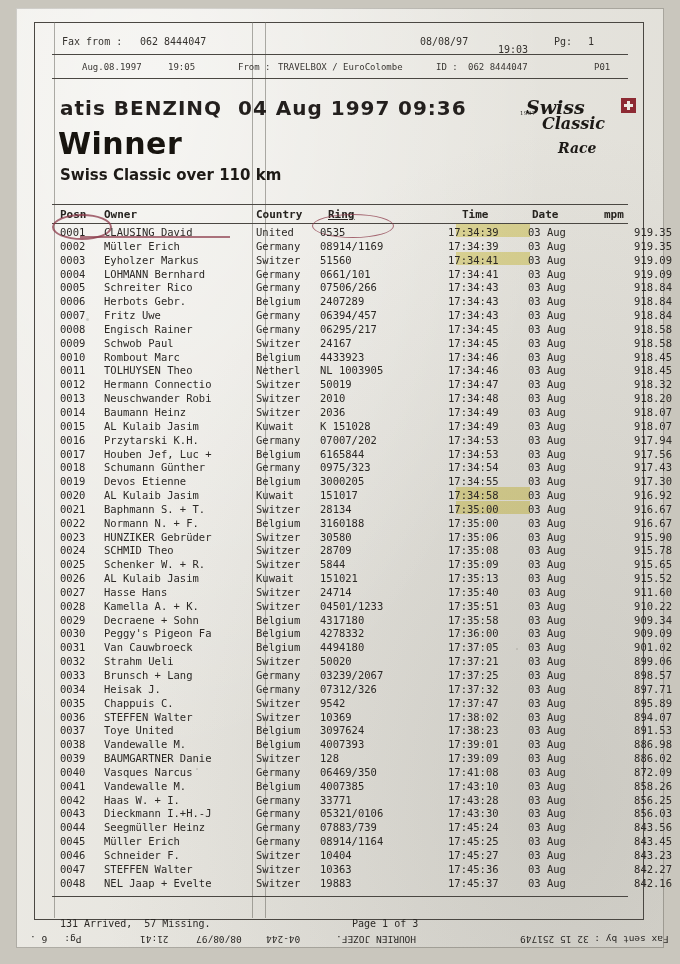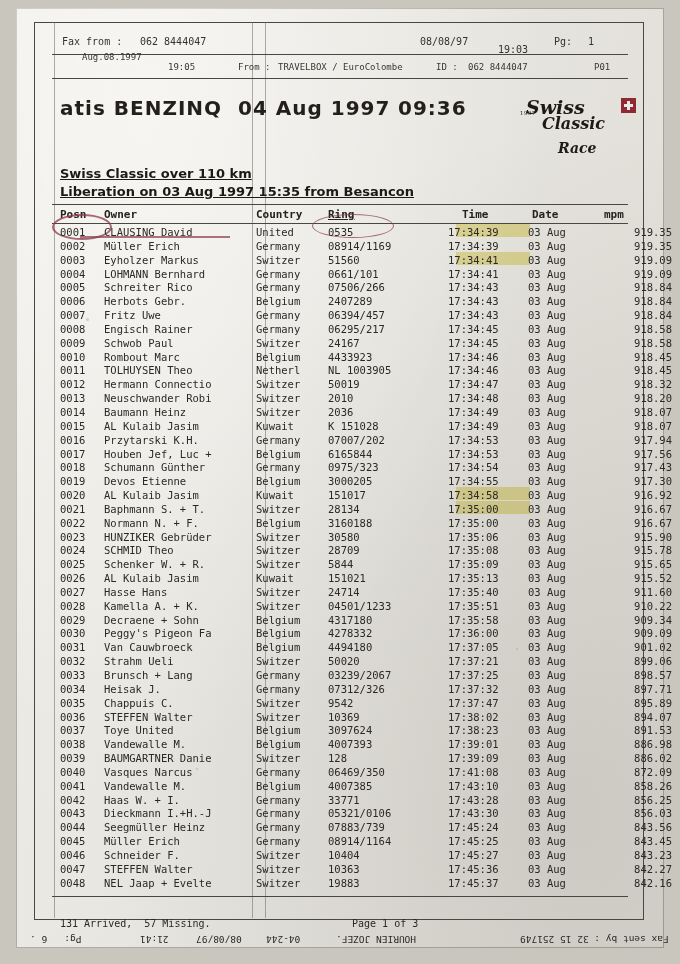--- a/index.html
+++ b/index.html
@@ -85,23 +85,22 @@
   .winner {
     font-family: "DejaVu Sans", sans-serif;
     font-weight: bold;
     font-size: 30px;
     color: #17140f;
     letter-spacing: .5px;
   }
   .subtitle {
     font-family: "DejaVu Sans", sans-serif;
     font-weight: bold;
-    font-size: 13px;
+    font-size: 15px;
     color: #1d1a16;
-    text-decoration: underline;
   }
   .colhead {
     font-size: 11px;
     font-weight: bold;
     color: #26231f;
     font-family: "DejaVu Sans Mono", monospace;
   }
   .rowtext {
     font-size: 10.5px;
     color: #2b2825;
@@ -121,21 +120,21 @@
     top: 218px;
     width: 580px;
   }
   .row {
     position: relative;
     height: 13.85px;
   }
   .c-posn { position: absolute; left: 0; }
   .c-owner { position: absolute; left: 44px; }
   .c-country { position: absolute; left: 196px; }
-  .c-ring { position: absolute; left: 268px; }
+  .c-ring { position: absolute; left: 260px; }
   .c-time { position: absolute; left: 388px; }
   .c-date { position: absolute; left: 468px; }
   .c-mpm { position: absolute; left: 560px; text-align: right; width: 52px; }
 
   
   .hl-yellow {
     position: absolute;
     background: rgba(222, 206, 58, 0.45);
     mix-blend-mode: multiply;
   }
@@ -208,21 +207,21 @@
 
     <div class="txt fax-head" style="left:46px; top:28px;">Fax from :</div>
     <div class="txt fax-head" style="left:124px; top:28px;">062 8444047</div>
     <div class="txt fax-head" style="left:404px; top:28px;">08/08/97</div>
     <div class="txt fax-head" style="left:482px; top:28px;margin-top:8px;">19:03</div>
     <div class="txt fax-head" style="left:538px; top:28px;">Pg:</div>
     <div class="txt fax-head" style="left:572px; top:28px;">1</div>
 
     <div class="hline" style="left:36px; top:46px; width:576px;"></div>
 
-    <div class="txt fax-sub" style="left:66px; top:44px;text-align:center;">Aug.08.1997</div>
+    <div class="txt fax-sub" style="left:66px; top:54px;text-align:center;">Aug.08.1997</div>
     <div class="txt fax-sub" style="left:152px; top:54px;">19:05</div>
     <div class="txt fax-sub" style="left:222px; top:54px;">From :</div>
     <div class="txt fax-sub" style="left:262px; top:54px;">TRAVELBOX / EuroColombe</div>
     <div class="txt fax-sub" style="left:420px; top:54px;">ID :</div>
     <div class="txt fax-sub" style="left:452px; top:54px;">062 8444047</div>
     <div class="txt fax-sub" style="left:578px; top:54px;">P01</div>
 
     <div class="hline" style="left:36px; top:70px; width:576px;"></div>
 
     <div class="txt bigtitle" style="left:44px; top:88px;">atis BENZINQ</div>
@@ -230,22 +229,22 @@
     <div class="txt bigtitle" style="left:382px; top:88px;">09:36</div>
 
     <div class="logo">
       <div class="cross"></div>
       <div class="lsmall">1997</div>
       <div class="l1">Swiss</div>
       <div class="l2">Classic</div>
       <div class="l3">Race</div>
     </div>
 
+    <div class="txt winner" style="left:42px; top:118px;">Winner</div>
     <div class="txt subtitle" style="left:44px; top:158px;">Swiss Classic over 110 km</div>
-    <div class="txt subtitle" style="left:44px; top:176px;">Liberation on 03 Aug 1997 15:35 from Besancon</div>
 
     <div class="hline" style="left:36px; top:196px; width:576px;"></div>
 
     <div class="txt colhead" style="left:44px; top:200px;">Posn</div>
     <div class="txt colhead" style="left:88px; top:200px;">Owner</div>
     <div class="txt colhead" style="left:240px; top:200px;">Country</div>
     <div class="txt colhead" style="left:312px; top:200px;text-decoration:underline;">Ring</div>
     <div class="txt colhead" style="left:446px; top:200px;">Time</div>
     <div class="txt colhead" style="left:516px; top:200px;">Date</div>
     <div class="txt colhead" style="left:588px; top:200px;">mpm</div>

